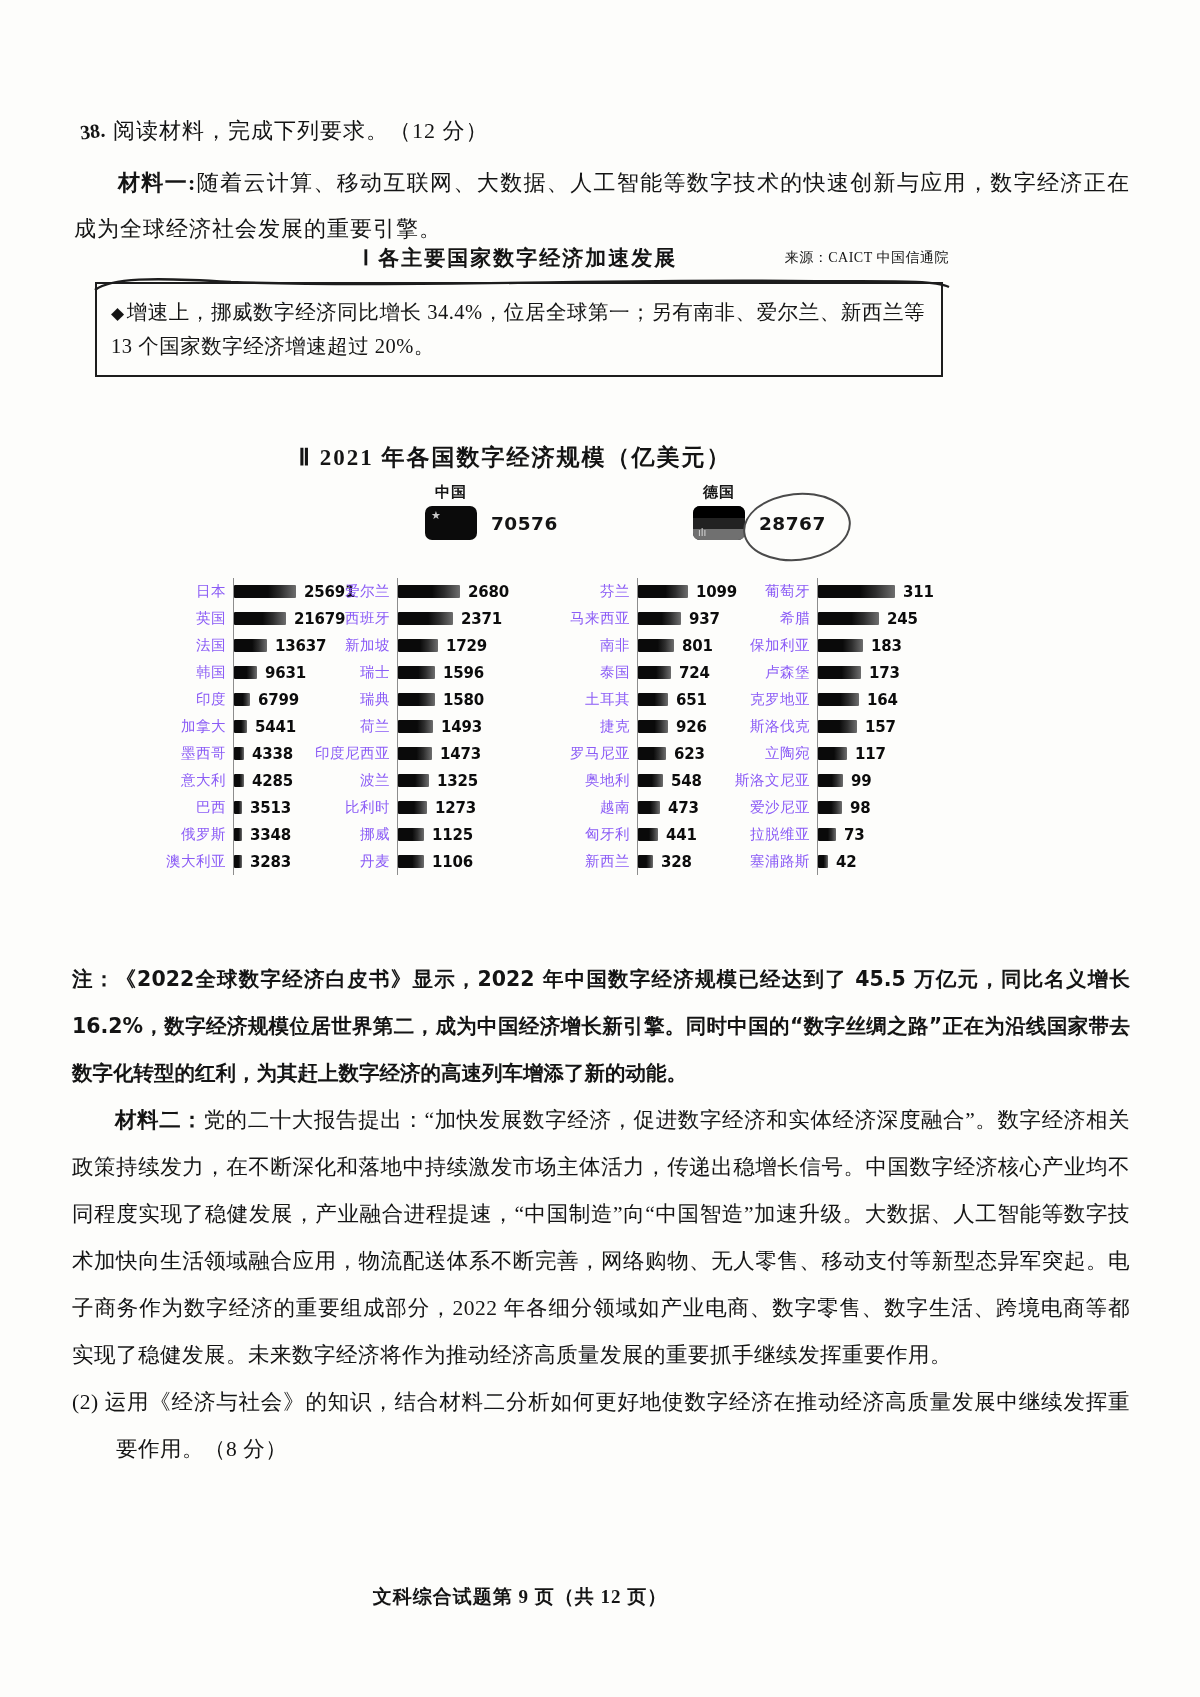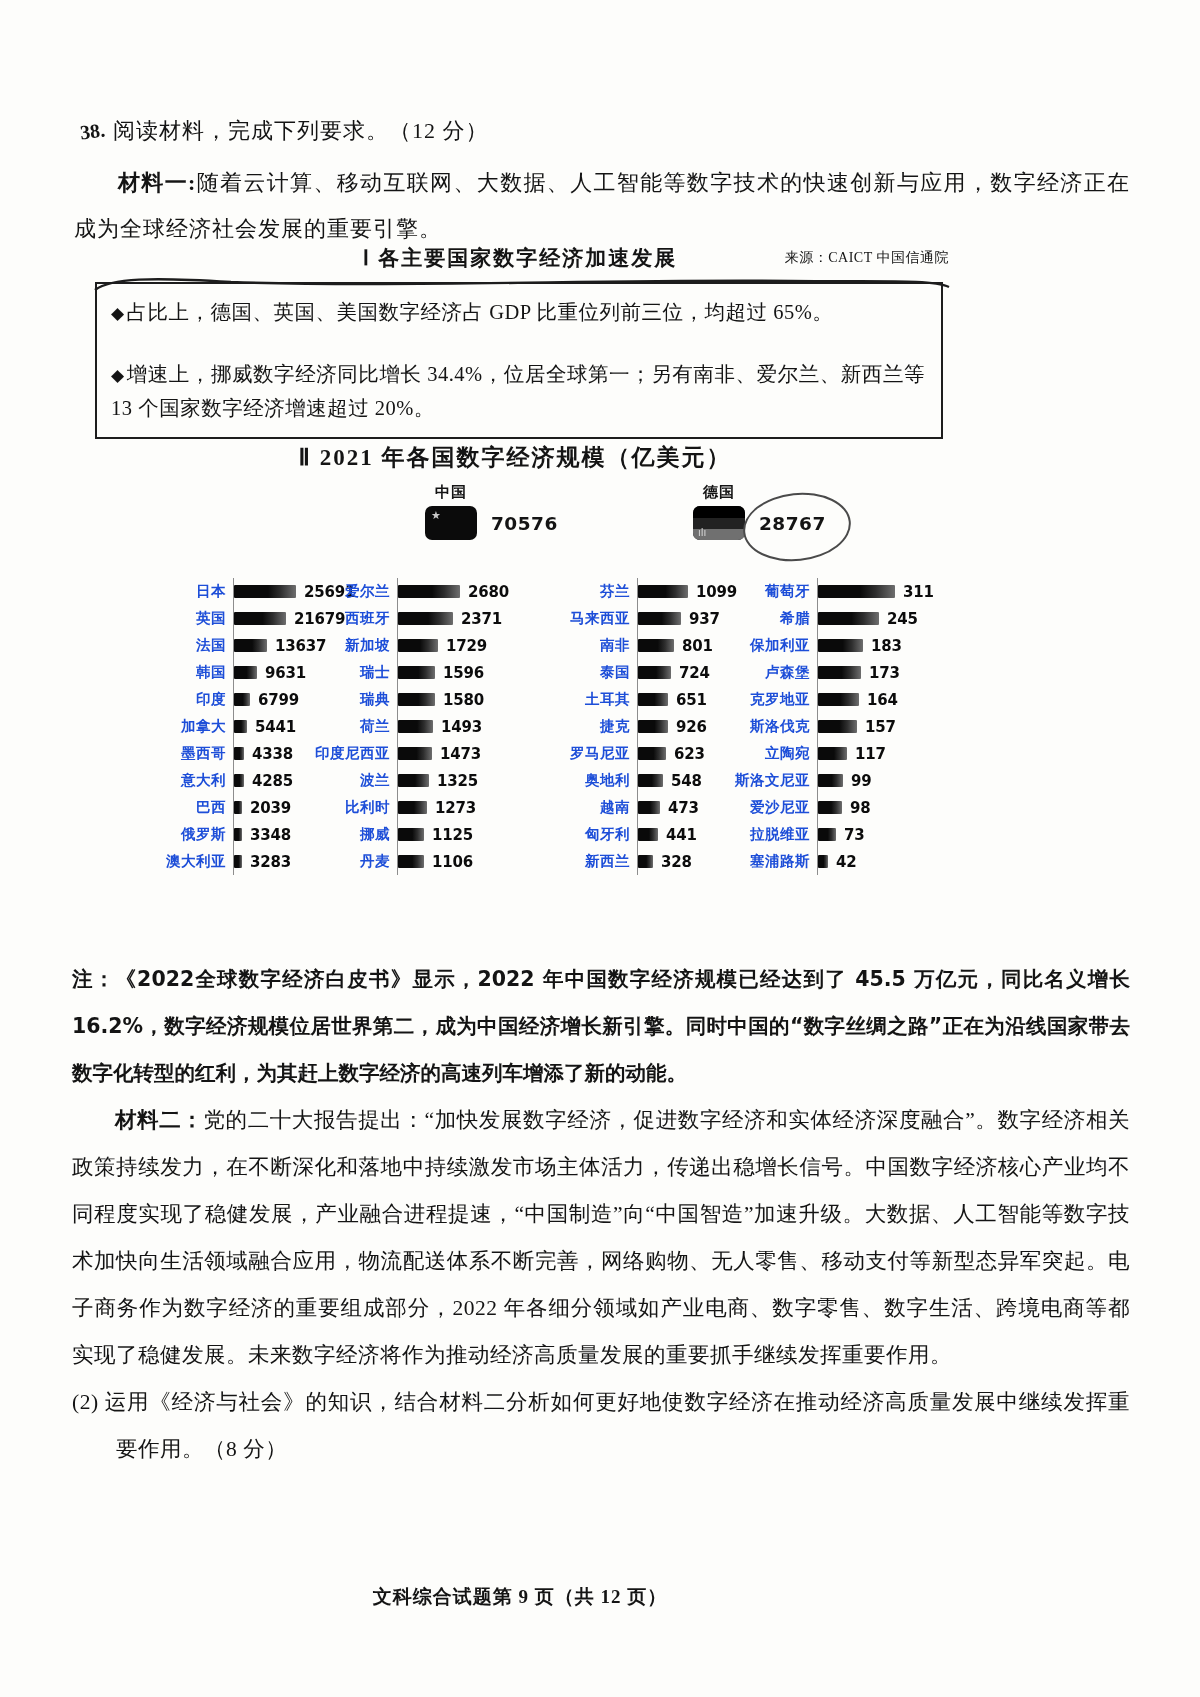--- a/index.html
+++ b/index.html
@@ -54,22 +54,22 @@
   .top3-value{font-family:"DejaVu Sans",sans-serif;font-weight:700;font-size:18.5px;
               margin-left:14px;position:relative;letter-spacing:0.5px;}
   .top3-value.circled::before{content:'';position:absolute;left:-16px;top:-20px;
         width:104px;height:64px;border:2px solid #4a4a4a;border-radius:50%;
         transform:rotate(-6deg);}
 
   
   #bar-columns{position:absolute;top:578px;left:0;width:1200px;height:305px;}
   .bar-col{position:absolute;top:0;}
   .bar-row{display:flex;align-items:center;height:27px;}
-  .bar-label{font-family:"DejaVu Sans",sans-serif;font-weight:700;font-size:14.5px;
-             text-align:right;padding-right:7px;flex:none;letter-spacing:0.5px;color:#1d4ed8;}
+  .bar-label{font-family:"DejaVu Sans",sans-serif;font-weight:400;font-size:14.5px;
+             text-align:right;padding-right:7px;flex:none;letter-spacing:0.5px;color:#8b5cf6;}
   .bar-slot{flex:none;display:flex;align-items:center;height:27px;border-left:1.6px solid #8d8d8d;}
   .bar{height:13px;border-radius:1px;
        background:linear-gradient(90deg,#0a0a0a 0 55%,#2e2e2e 75%,#6e6e6e 100%);}
   .bar-value{font-family:"DejaVu Sans",sans-serif;font-weight:700;font-size:15px;
              margin-left:8px;color:#0c0c0c;letter-spacing:-0.2px;}
 
   
   .textflow{position:absolute;top:956px;left:72px;width:1058px;}
   .textflow p{margin:0;font-size:21.5px;line-height:47px;text-align:justify;letter-spacing:0.5px;}
   .note{font-family:"DejaVu Sans",sans-serif;font-weight:600;font-size:20.5px !important;
@@ -95,21 +95,20 @@
 
   <div class="fig1-titlerow">
     <span class="fig1-title">Ⅰ 各主要国家数字经济加速发展</span>
     <span class="fig1-source">来源：CAICT 中国信通院</span>
   </div>
 
   <div class="fig1-box">
     <svg class="box-wave" width="862" height="18" viewBox="0 0 862 18">
       <path d="M4,15 C20,3 60,2 140,7 C300,13 520,4 700,6 C790,7 840,4 858,12" stroke="#1d1d1d" stroke-width="2.4" fill="none"></path>
     </svg>
-    <p class="bullet"><span class="diamond">◆</span><span>占比上，德国、英国、美国数字经济占 GDP 比重位列前三位，均超过 65%。</span></p>
     <p class="bullet"><span class="diamond">◆</span><span>增速上，挪威数字经济同比增长 34.4%，位居全球第一；另有南非、爱尔兰、新西兰等 13 个国家数字经济增速超过 20%。</span></p>
   </div>
 
   <div class="chart2-title">Ⅱ 2021 年各国数字经济规模（亿美元）</div>
 
   <div id="top3-row">
       <div class="top3-item" style="left: 425px;">
         <div class="top3-label">中国</div>
         <div class="top3-flagrow">
           <div class="flag china-flag"></div>
@@ -181,21 +180,21 @@
           <span class="bar-slot">
             <span class="bar" style="width: 10px;"></span>
           </span>
           <span class="bar-value">4285</span>
         </div>
         <div class="bar-row">
           <span class="bar-label" style="width: 88px;">巴西</span>
           <span class="bar-slot">
             <span class="bar" style="width: 8px;"></span>
           </span>
-          <span class="bar-value">2039</span>
+          <span class="bar-value">3513</span>
         </div>
         <div class="bar-row">
           <span class="bar-label" style="width: 88px;">俄罗斯</span>
           <span class="bar-slot">
             <span class="bar" style="width: 8px;"></span>
           </span>
           <span class="bar-value">3348</span>
         </div>
         <div class="bar-row">
           <span class="bar-label" style="width: 88px;">澳大利亚</span>

